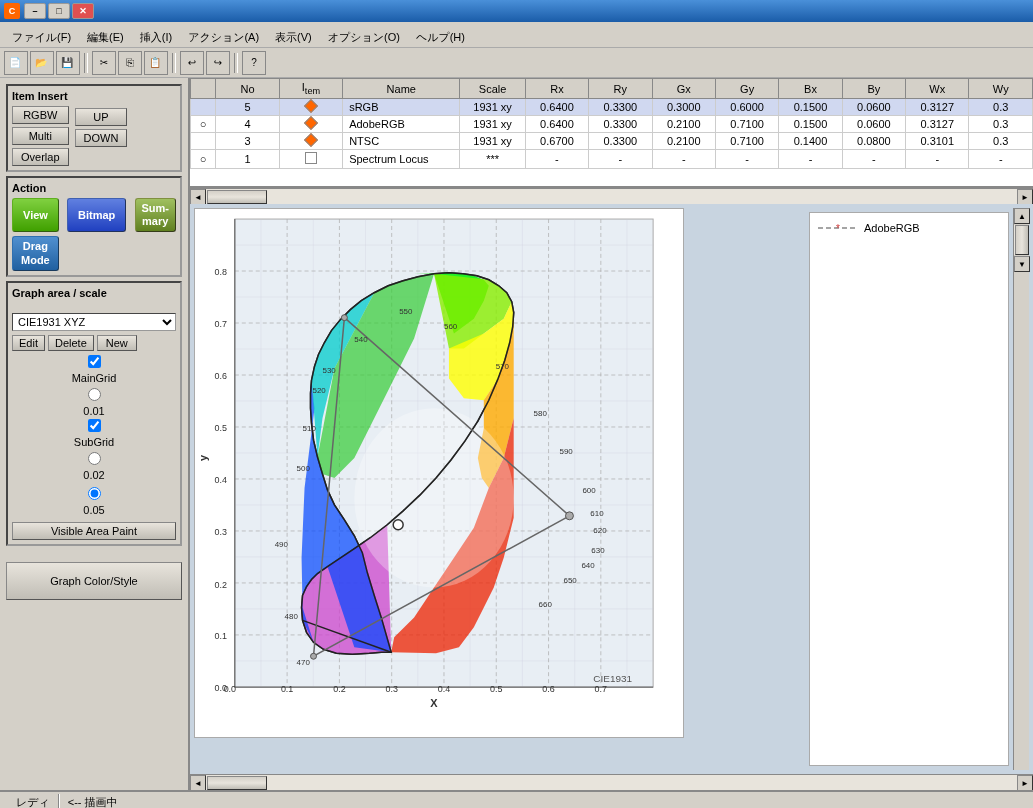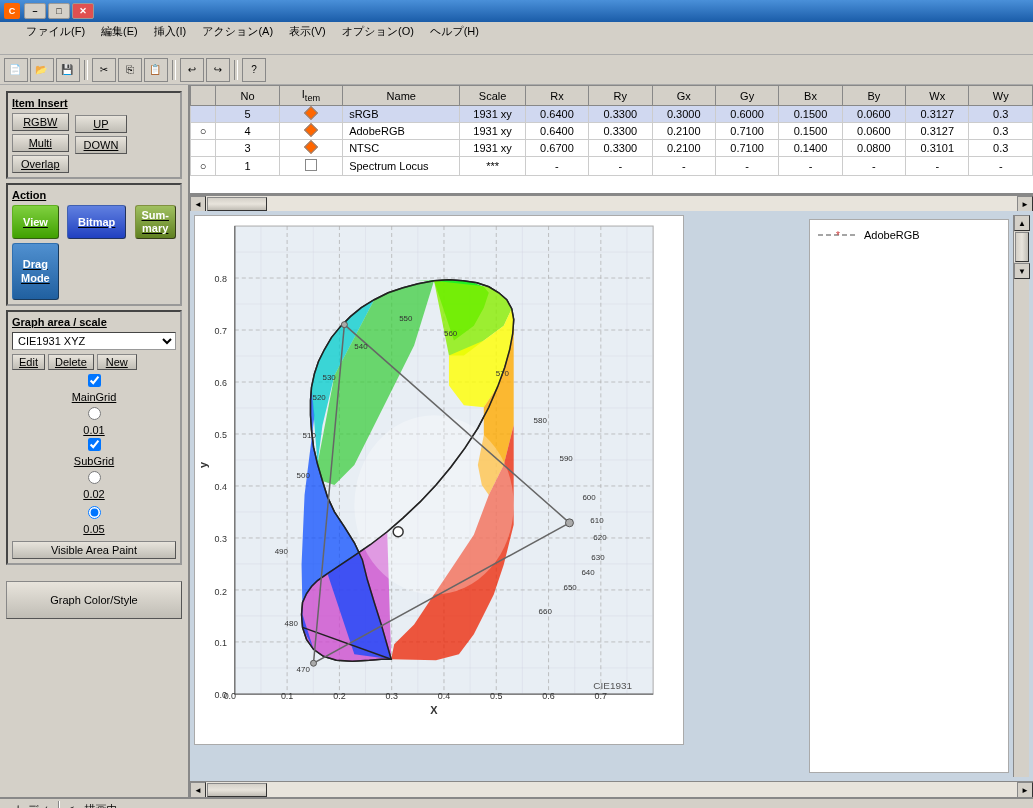--- a/index.html
+++ b/index.html
@@ -7,40 +7,40 @@
 
     
     #titlebar { background: linear-gradient(to bottom, #4a90d9, #1a5ca8); color: white; height: 22px; display: flex; align-items: center; padding: 0 4px; font-size: 12px; font-weight: bold; user-select: none; }
     #titlebar .title-icon { width: 16px; height: 16px; background: #ff6600; border-radius: 2px; margin-right: 4px; display: flex; align-items: center; justify-content: center; font-size: 9px; color: white; font-weight: bold; }
     #titlebar .title-text { flex: 1; }
     #titlebar .win-controls { display: flex; gap: 2px; }
     #titlebar .win-btn { width: 22px; height: 16px; background: #d4d0c8; border: 1px solid #999; color: black; font-size: 9px; display: flex; align-items: center; justify-content: center; cursor: pointer; border-radius: 2px; }
     #titlebar .win-btn.close { background: #e05050; color: white; }
 
     
-    #menubar { background: #d4d0c8; border-bottom: 1px solid #aaa; height: 33px; display: flex; align-items: flex-start; padding: 0 18px; }
+    #menubar { background: #d4d0c8; border-bottom: 1px solid #aaa; height: 26px; display: flex; align-items: flex-end; padding: 0 4px; }
     #menubar .menu-item { padding: 2px 8px; cursor: pointer; font-size: 11px; }
 
     
     #toolbar { background: #d4d0c8; border-bottom: 1px solid #aaa; height: 30px; display: flex; align-items: center; padding: 2px 4px; gap: 2px; }
     .tb-btn { width: 24px; height: 24px; background: #d4d0c8; border: 1px solid #888; display: flex; align-items: center; justify-content: center; cursor: pointer; font-size: 10px; }
     .tb-sep { width: 4px; height: 20px; border-left: 1px solid #888; border-right: 1px solid #fff; margin: 0 2px; }
 
     
     #main { display: flex; height: calc(808px - 22px - 22px - 30px - 22px); }
 
     
     #leftpanel { width: 190px; background: #d4d0c8; border-right: 2px solid #888; padding: 6px; display: flex; flex-direction: column; gap: 4px; overflow: hidden; }
 
-    .panel-section { border: 1px solid #999; background: #d4d0c8; padding: 4px; text-decoration: underline; }
+    .panel-section { border: 1px solid #999; background: #d4d0c8; padding: 4px; }
     .panel-title { font-size: 11px; font-weight: bold; margin-bottom: 4px; }
     .btn-gray { background: linear-gradient(to bottom, #e8e4dc, #c0bdb5); border: 1px solid #888; border-bottom-color: #555; border-right-color: #555; padding: 2px 8px; cursor: pointer; font-size: 11px; min-width: 40px; text-align: center; }
     .btn-green { background: linear-gradient(to bottom, #80d040, #40a000); border: 1px outset #60b020; color: white; font-weight: bold; padding: 3px 10px; cursor: pointer; font-size: 11px; border-radius: 3px; }
     .btn-blue { background: linear-gradient(to bottom, #6080e0, #2040c0); border: 1px outset #4060b0; color: white; font-weight: bold; padding: 3px 10px; cursor: pointer; font-size: 11px; border-radius: 3px; }
-    .btn-blue-flat { background: linear-gradient(to bottom, #5090d0, #2060a0); border: 1px outset #3070b0; color: white; font-weight: bold; padding: 14px 8px; cursor: pointer; font-size: 11px; border-radius: 3px; }
+    .btn-blue-flat { background: linear-gradient(to bottom, #5090d0, #2060a0); border: 1px outset #3070b0; color: white; font-weight: bold; padding: 3px 8px; cursor: pointer; font-size: 11px; border-radius: 3px; }
     .btn-summ { background: linear-gradient(to bottom, #a0c060, #608020); border: 1px outset #809040; color: white; font-weight: bold; padding: 3px 6px; cursor: pointer; font-size: 11px; border-radius: 3px; }
 
     
     select { font-size: 11px; background: white; border: 1px inset #999; padding: 1px; }
     .small-btn { background: linear-gradient(to bottom, #e8e4dc, #c0bdb5); border: 1px solid #888; border-bottom-color: #555; border-right-color: #555; padding: 1px 6px; cursor: pointer; font-size: 11px; }
     .new-btn { background: linear-gradient(to bottom, #e8e4dc, #c0bdb5); border: 1px solid #888; border-bottom-color: #555; border-right-color: #555; padding: 1px 8px; cursor: pointer; font-size: 11px; }
 
     .grid-options { margin-top: 4px; }
     .grid-row { display: flex; align-items: center; gap: 4px; margin: 2px 0; flex-direction: column; }
     .grid-row input[type=checkbox] { width: 13px; height: 13px; }
@@ -159,21 +159,21 @@
       <div style="display:flex; gap:4px; flex-wrap:wrap;justify-content:space-between;">
         <button class="btn-green">View</button>
         <button class="btn-blue">Bitmap</button>
         <button class="btn-summ" style="white-space:pre-line; line-height:1.2;">Sum-<br>mary</button>
         <button class="btn-blue-flat" style="white-space:pre-line; line-height:1.2;">Drag<br>Mode</button>
       </div>
     </div>
 
     <div class="panel-section inset-panel">
       <div class="panel-title">Graph area / scale</div>
-      <select style="width:100%; margin-bottom:4px;">
+      <select style="width:100%; margin-bottom:4px;margin-top:10px;">
         <option>CIE1931 XYZ</option>
         <option>CIE1976 uv</option>
         <option>CIE1931 xy</option>
       </select>
       <div style="display:flex; gap:3px; margin-bottom:4px;">
         <button class="small-btn">Edit</button>
         <button class="small-btn">Delete</button>
         <button class="new-btn">New</button>
       </div>
       

